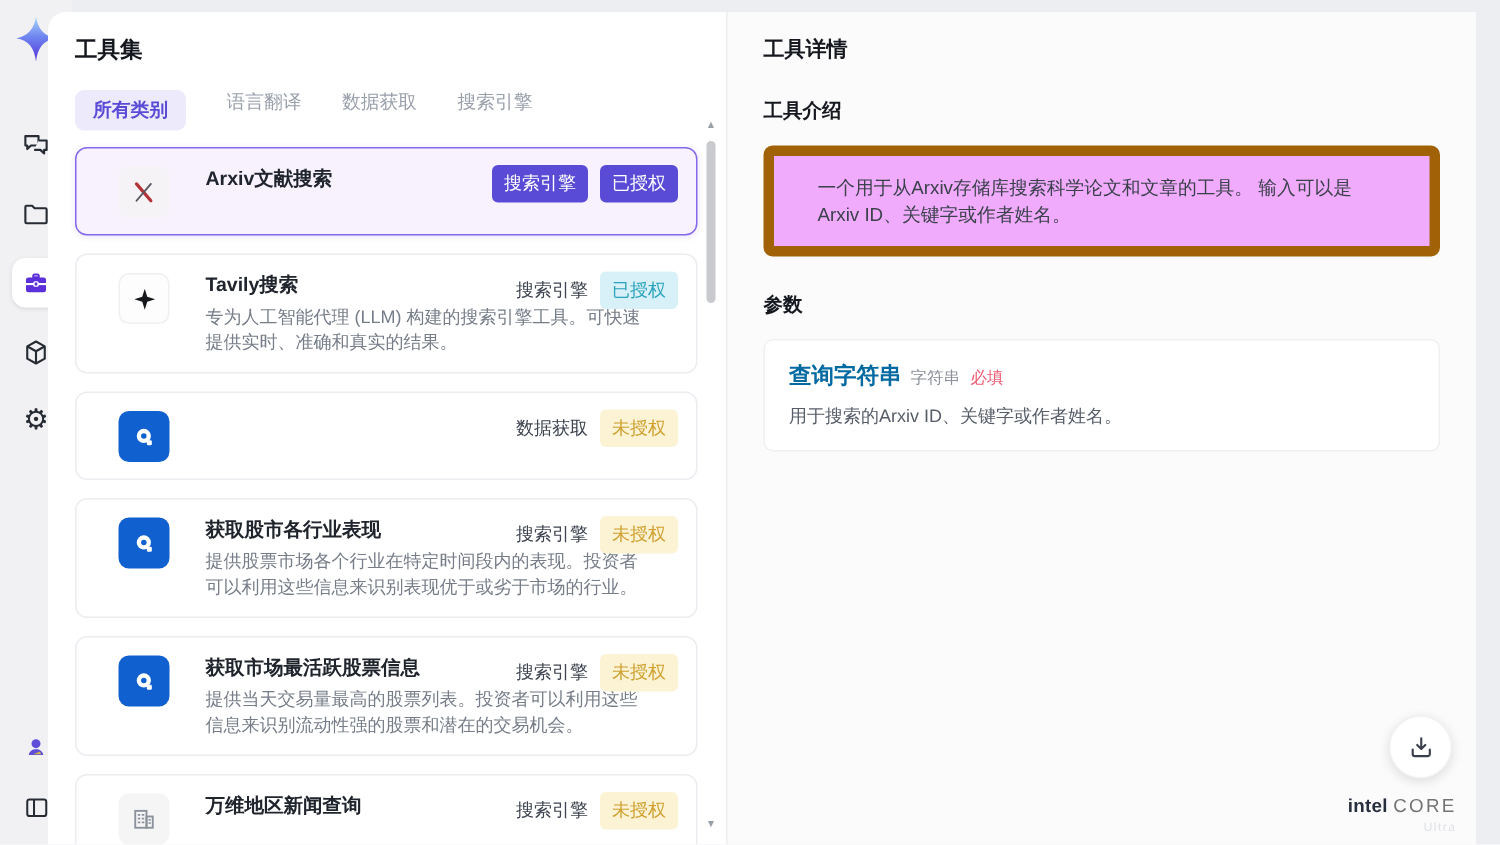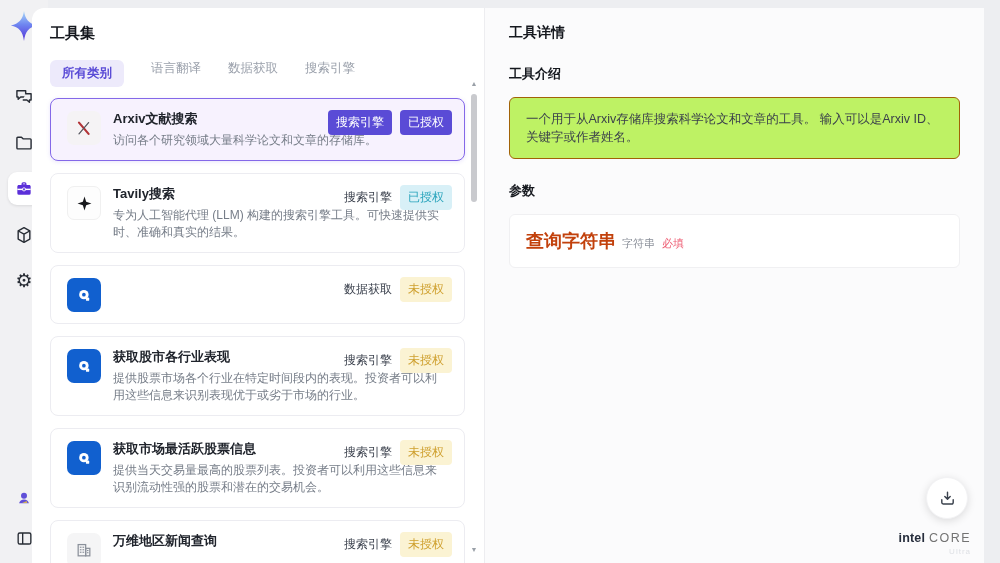--- a/index.html
+++ b/index.html
@@ -32,22 +32,22 @@
   .tools-panel { width:452px; padding:16px 18px 0 18px; position:relative; }
   .panel-title { font-size:15px; font-weight:700; color:#15181e; }
   .tabs { margin-top:17px; display:flex; align-items:flex-start; gap:27px; font-size:12.5px; height:26px; }
   .tab { color:#9aa0ab; cursor:pointer; white-space:nowrap; }
   .tab.active {
     background:#edeafb; color:#5a4bd6; font-weight:700;
     padding:5px 12px; border-radius:6px;
   }
   .tool-list { margin-top:12px; width:415px; }
   .tool-card {
-    position:relative; display:flex; gap:12px; align-items:flex-start;
-    padding:11px 16px; margin-bottom:12px;
+    position:relative; display:flex; gap:24px; align-items:flex-start;
+    padding:11px 28px; margin-bottom:12px;
     border:1px solid #ececf1; border-radius:8px; background:#fff; cursor:pointer;
   }
   .tool-card.selected {
     background:#f7f2fe; border:1.5px solid #8468e8;
     box-shadow:0 1px 4px rgba(110,80,230,.15);
   }
   .tool-icon {
     width:34px; height:34px; border-radius:7px; flex:none;
     display:flex; align-items:center; justify-content:center; margin-top:1px;
   }
@@ -71,26 +71,26 @@
   .sb-up { top:0; } .sb-down { bottom:0; }
   .sb-thumb { position:absolute; top:14px; left:2px; width:6px; height:108px; background:#c9cace; border-radius:3px; cursor:grab; }
   
   .details-panel {
     flex:1; background:#fbfbfc; border-left:1px solid #ededf0;
     padding:16px 24px; position:relative;
   }
   .details-title { font-size:14px; font-weight:700; color:#15181e; }
   .section-heading { font-size:13px; font-weight:700; color:#15181e; margin-top:23px; }
   .intro-box {
-    margin-top:14px; background:#bef264; border:1px solid #a16207; border-radius:6px;
-    padding:12px 16px; font-size:12.5px; color:#3b414b; line-height:18px;
+    margin-top:14px; background:#f0abfc; border:7px solid #a16207; border-radius:6px;
+    padding:12px 29px; font-size:12.5px; color:#3b414b; line-height:18px;
   }
   .param-box { margin-top:14px; background:#fff; border:1px solid #f0f0f2; border-radius:6px; padding:14px 16px; }
   .param-head { display:flex; align-items:baseline; }
-  .param-name { font-size:18px; font-weight:700; color:#c2410c; }
+  .param-name { font-size:15px; font-weight:700; color:#0369a1; }
   .param-type { font-size:11px; color:#8a8f99; margin-left:6px;text-align:right; }
   .param-required { font-size:11px; color:#ee5d73; margin-left:7px; }
   .param-desc { font-size:12px; color:#565d68; margin-top:9px; }
   
   .fab {
     position:absolute; right:16px; bottom:44px; width:42px; height:42px; border-radius:50%;
     background:#fff; box-shadow:0 2px 8px rgba(0,0,0,.13);
     display:flex; align-items:center; justify-content:center; cursor:pointer; border:1px solid #f2f2f4;
   }
   .intel-logo { position:absolute; right:13px; bottom:7px; text-align:right; line-height:1; }
@@ -192,21 +192,20 @@
     <div class="tool-list">
   <div class="tool-card selected">
     <div class="tool-icon icon-bg-light">
             <svg viewBox="0 0 24 24" width="20" height="20" fill="none" stroke-linecap="round">
               <path d="M6 5.5 L17.5 19" stroke="#b23438" stroke-width="2.6"></path>
               <path d="M17.5 5.5 L6 19" stroke="#57575f" stroke-width="1.5"></path>
             </svg>
           </div>
     <div class="tool-body">
       <div class="tool-name">Arxiv文献搜索</div>
-      <div class="tool-desc">访问各个研究领域大量科学论文和文章的存储库。</div>
     </div>
     <div class="badges">
       <span class="category-chip">搜索引擎</span>
       <span class="auth-chip auth-purple">已授权</span>
     </div>
   </div>
 
   <div class="tool-card">
     <div class="tool-icon icon-bg-white">
             <svg viewBox="0 0 24 24" width="19" height="19">
@@ -315,20 +314,21 @@
     <div class="section-heading">工具介绍</div>
     <div class="intro-box">一个用于从Arxiv存储库搜索科学论文和文章的工具。 输入可以是Arxiv ID、关键字或作者姓名。</div>
     <div class="section-heading">参数</div>
 
     <div class="param-box">
       <div class="param-head">
         <span class="param-name">查询字符串</span>
         <span class="param-type">字符串</span>
         <span class="param-required">必填</span>
       </div>
+      <div class="param-desc">用于搜索的Arxiv ID、关键字或作者姓名。</div>
     </div>
 
     <div class="fab">
       <span>
         <svg viewBox="0 0 24 24" width="19" height="19" fill="none" stroke="#3a414c" stroke-width="1.8" stroke-linecap="round" stroke-linejoin="round">
           <path d="M12 4v8.5M8.6 9.6L12 13l3.4-3.4"></path>
           <path d="M4.8 13.5v3.7a1.8 1.8 0 0 0 1.8 1.8h10.8a1.8 1.8 0 0 0 1.8-1.8v-3.7"></path>
         </svg>
       </span>
     </div>

